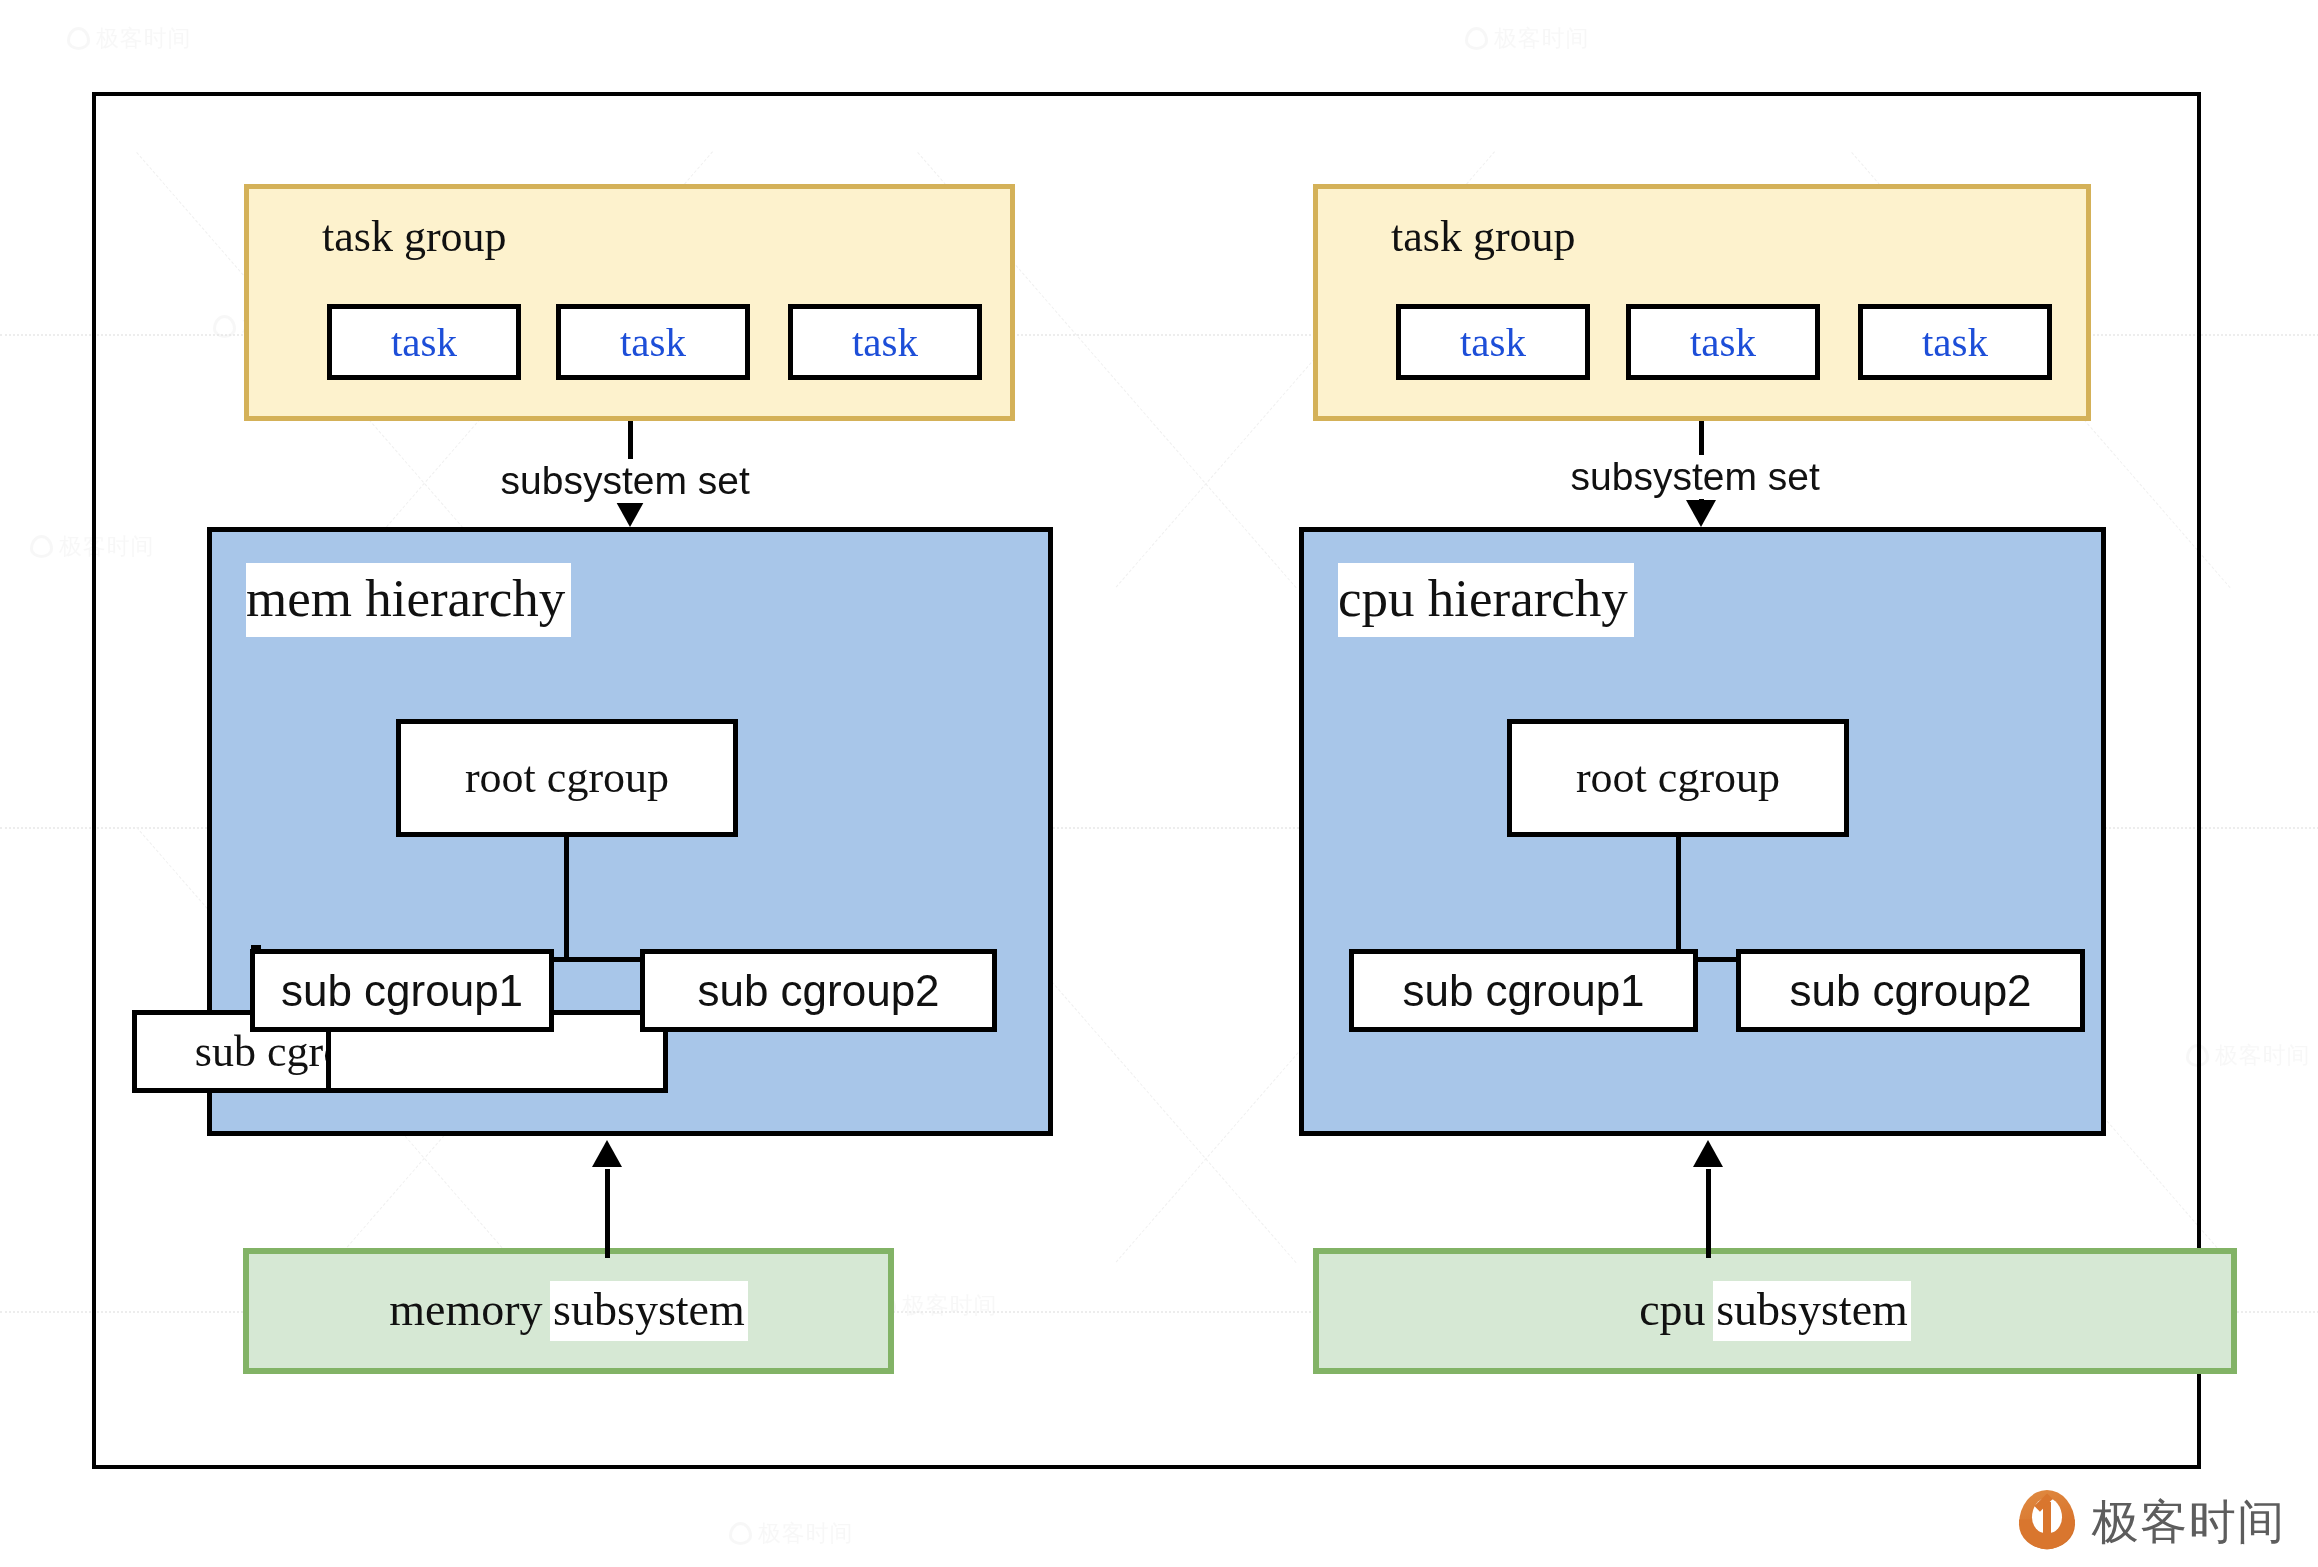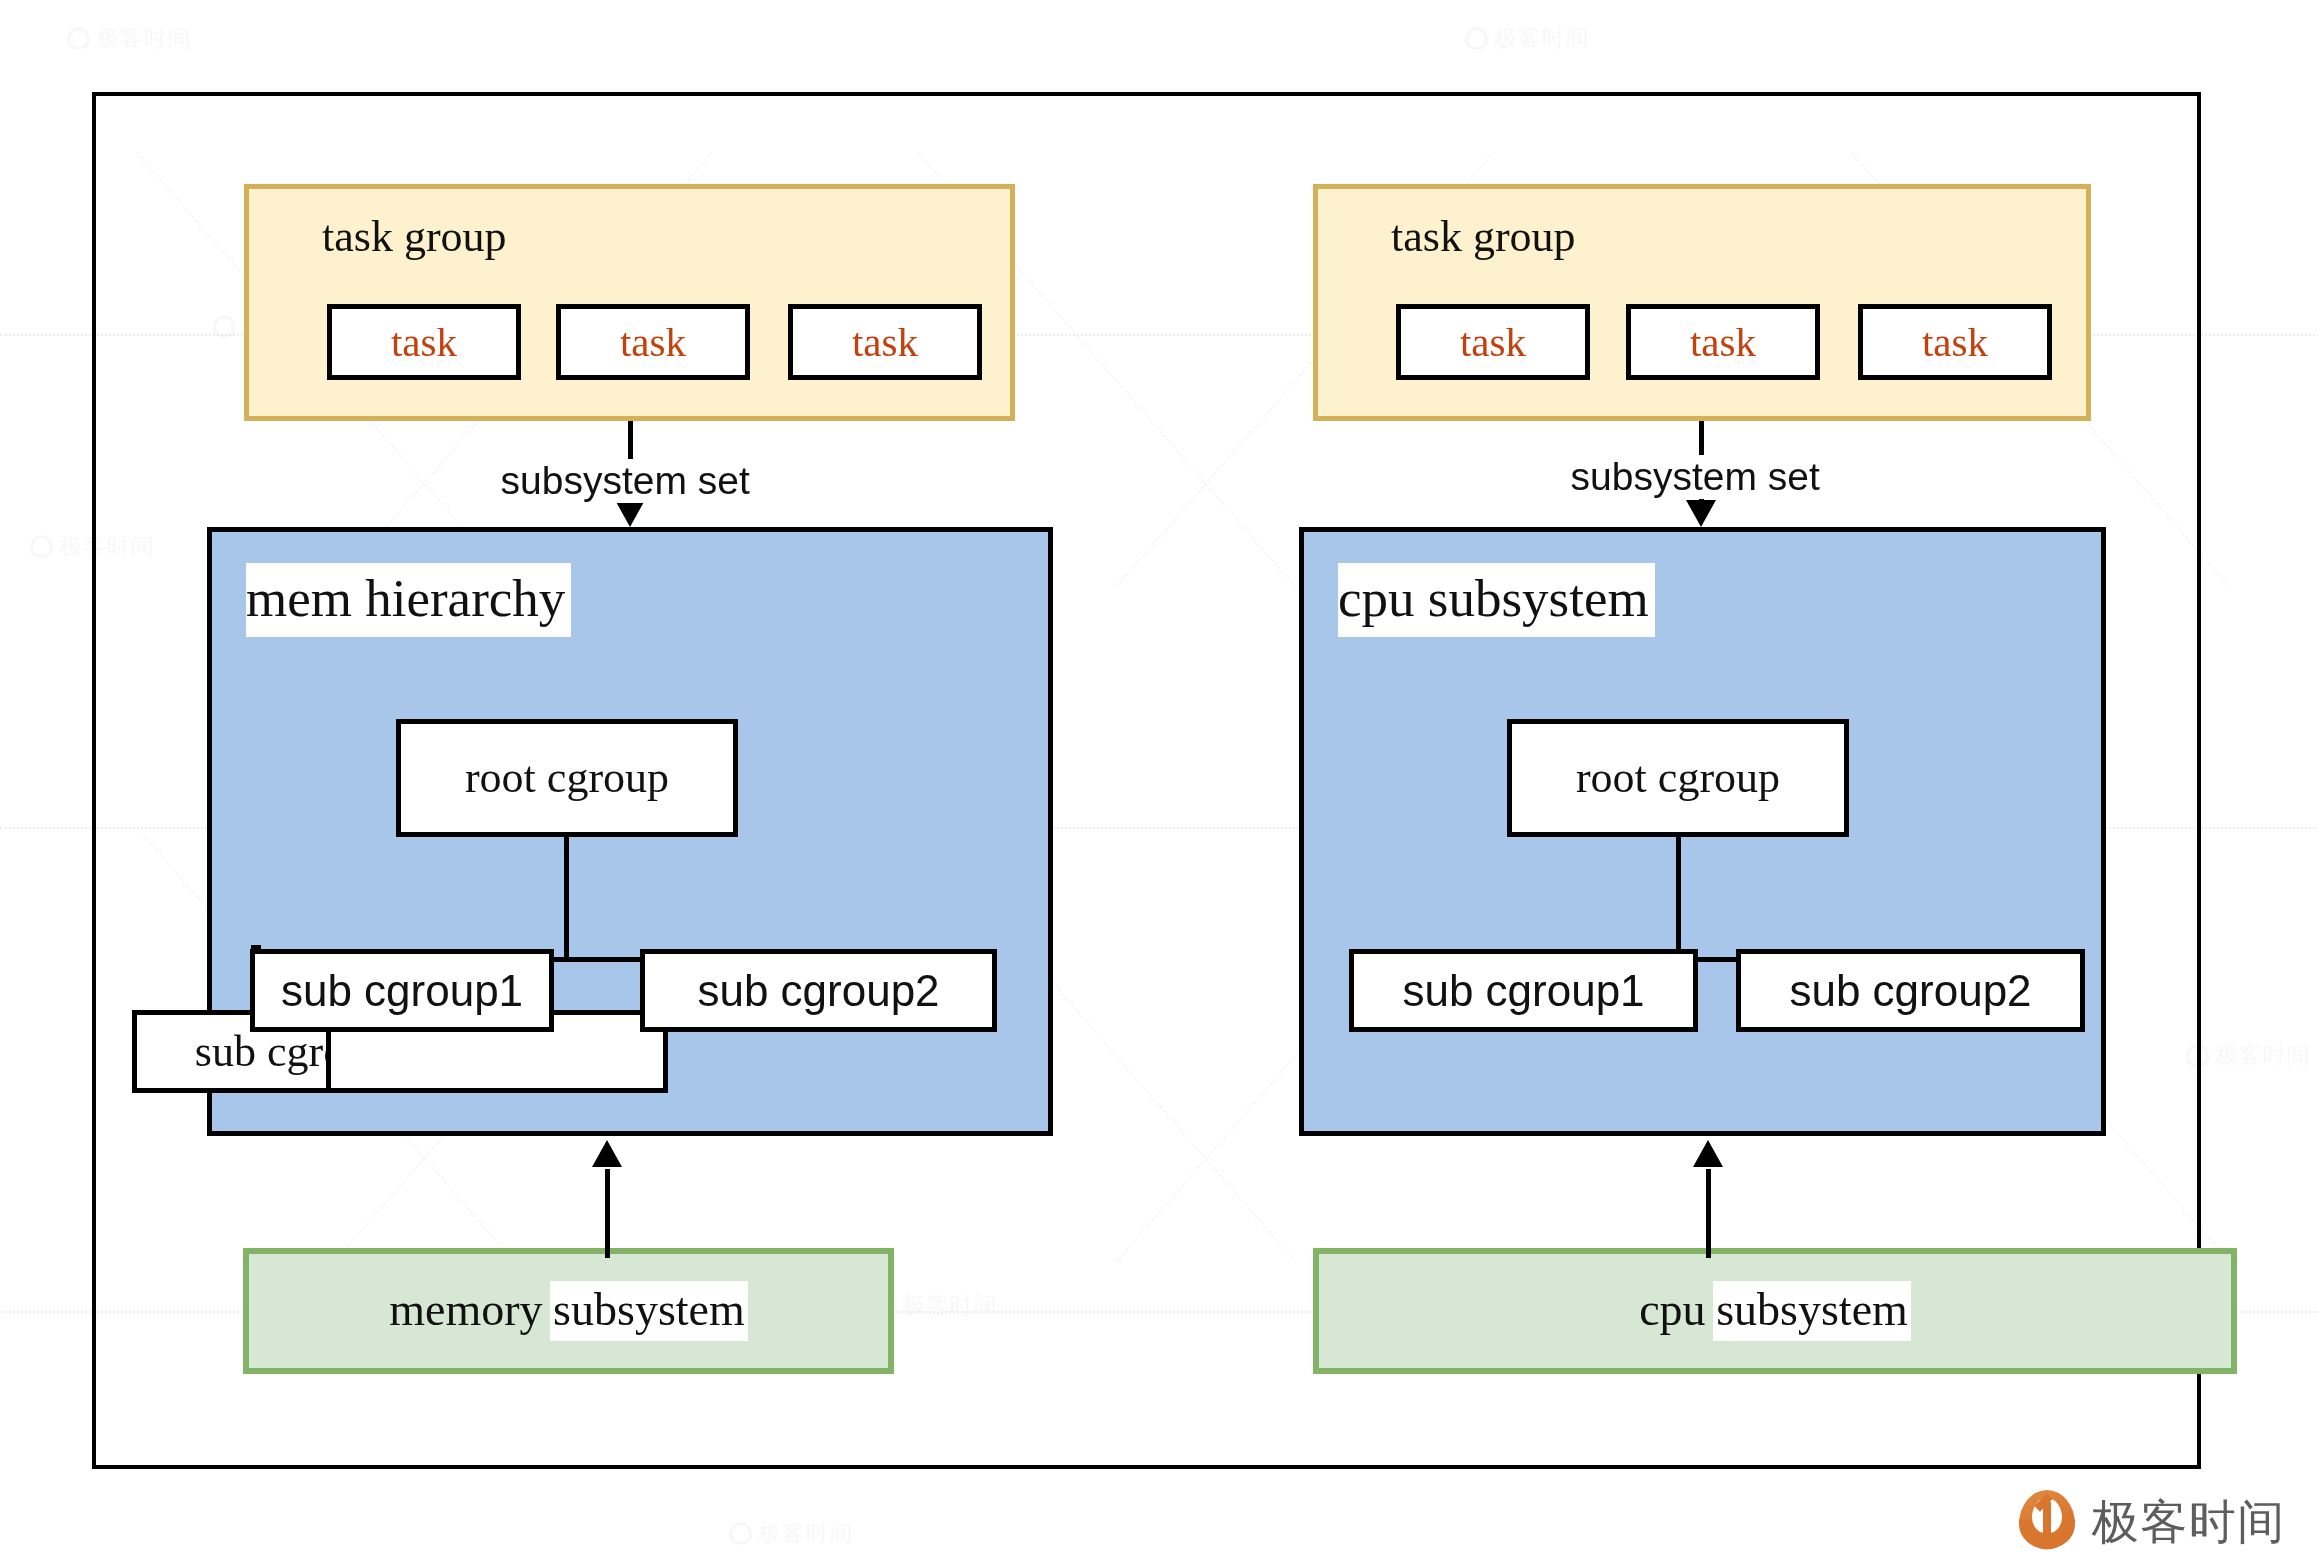--- a/index.html
+++ b/index.html
@@ -27,21 +27,21 @@
 
   
   .abox{position:absolute;box-sizing:border-box;display:flex;z-index:2;font-family:Liberation Serif, serif;}
 
   .task-group{background:#fdf2cd;border:5.3px solid #d4b158;
     flex-direction:column;align-items:flex-start;}
   .tg-title{font-size:44px;color:#111;margin:26px 0 0 73px;white-space:nowrap;line-height:1;}
   .tg-tasks{position:absolute;left:0;top:115px;width:100%;height:76px;}
   .task-box{position:absolute;background:#fff;border:5.3px solid #000;box-sizing:border-box;
     display:flex;align-items:center;justify-content:center;
-    font-size:41px;color:#c2410c;line-height:1;}
+    font-size:41px;color:#1d4ed8;line-height:1;}
 
   .hier-box{background:#a8c6e9;border:5.3px solid #000;}
   .hier-title{position:absolute;background:#fff;color:#111;font-size:53px;line-height:1;
     padding:9px 6px 12px 0;white-space:nowrap;}
 
   .node-box{position:absolute;background:#fff;border:5.3px solid #000;box-sizing:border-box;
     display:flex;align-items:center;justify-content:center;
     font-size:44px;color:#111;line-height:1;z-index:4;white-space:nowrap;}
 
   .subsys-box{background:#d6e8d4;border:6px solid #82b366;
@@ -199,21 +199,21 @@
       <div class="task-box" style="left:308px;top:0;width:194px;height:76px;">task</div>
       <div class="task-box" style="left:540px;top:0;width:194px;height:76px;">task</div>
     </div>
   </div>
 
   <div class="vline" style="left:1699px;top:421px;height:80px;"></div>
   <div class="arrow-down" style="left:1686px;top:500px;"></div>
   <div class="edge-label" style="left:1563px;top:455px;">subsystem set</div>
 
   <div class="abox hier-box" style="left:1299px;top:527px;width:807px;height:609px;">
-    <div class="hier-title" style="left:34px;top:31px;">cpu subsystem</div>
+    <div class="hier-title" style="left:34px;top:31px;">cpu hierarchy</div>
 
     <div class="node-box" style="left:203px;top:187px;width:342px;height:118px;">root cgroup</div>
 
     <div class="vline" style="left:372px;top:305px;height:124px;"></div>
     <div class="hline" style="left:228px;top:425px;width:290px;"></div>
     <div class="vline" style="left:228px;top:425px;height:26px;"></div>
     <div class="vline" style="left:513px;top:425px;height:26px;"></div>
     <div class="arrow-down" style="left:215px;top:449px;"></div>
     <div class="arrow-down" style="left:500px;top:449px;"></div>
   </div>

